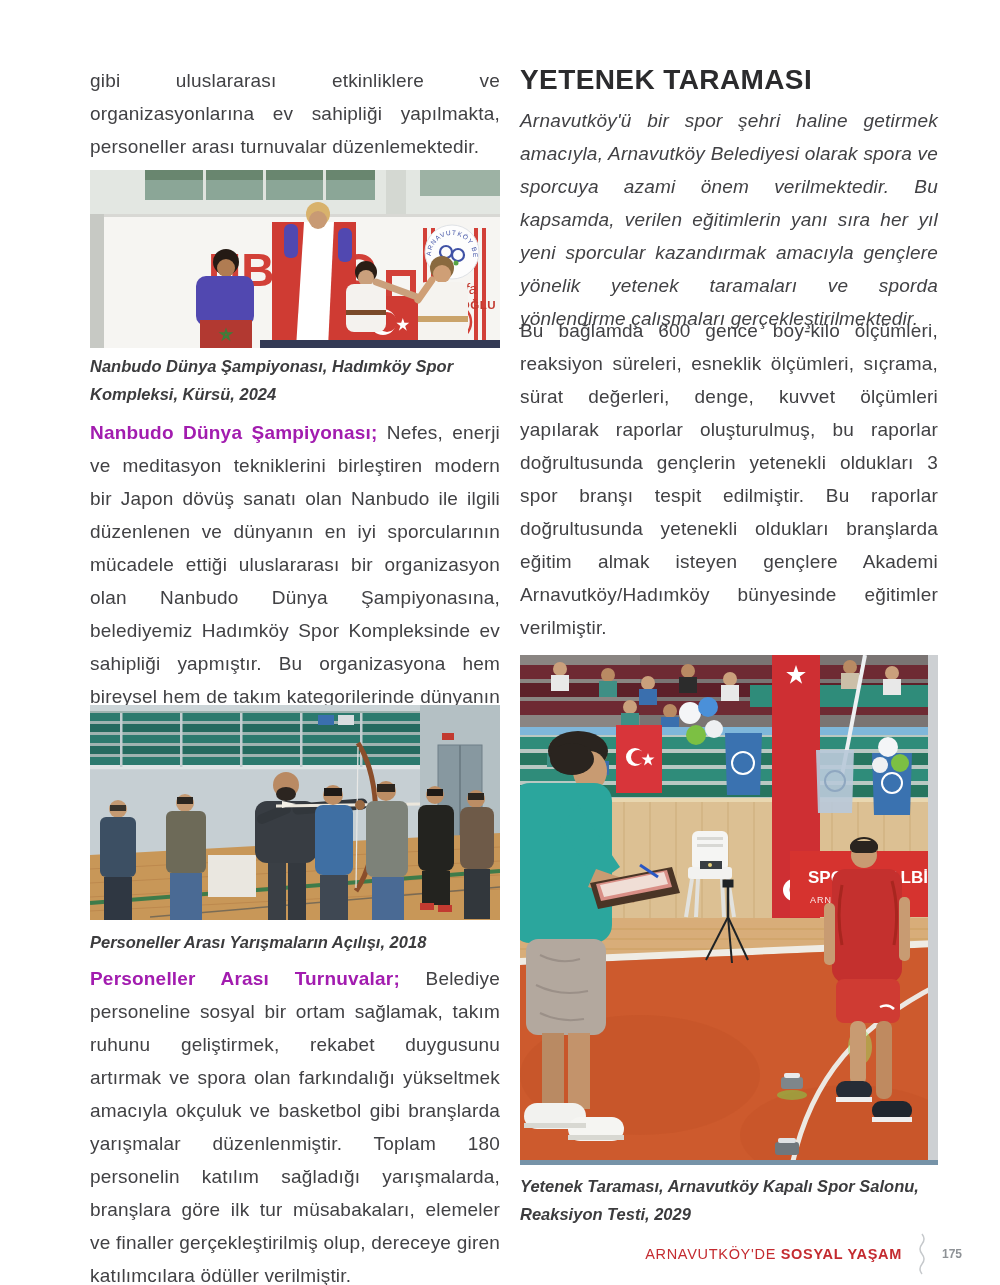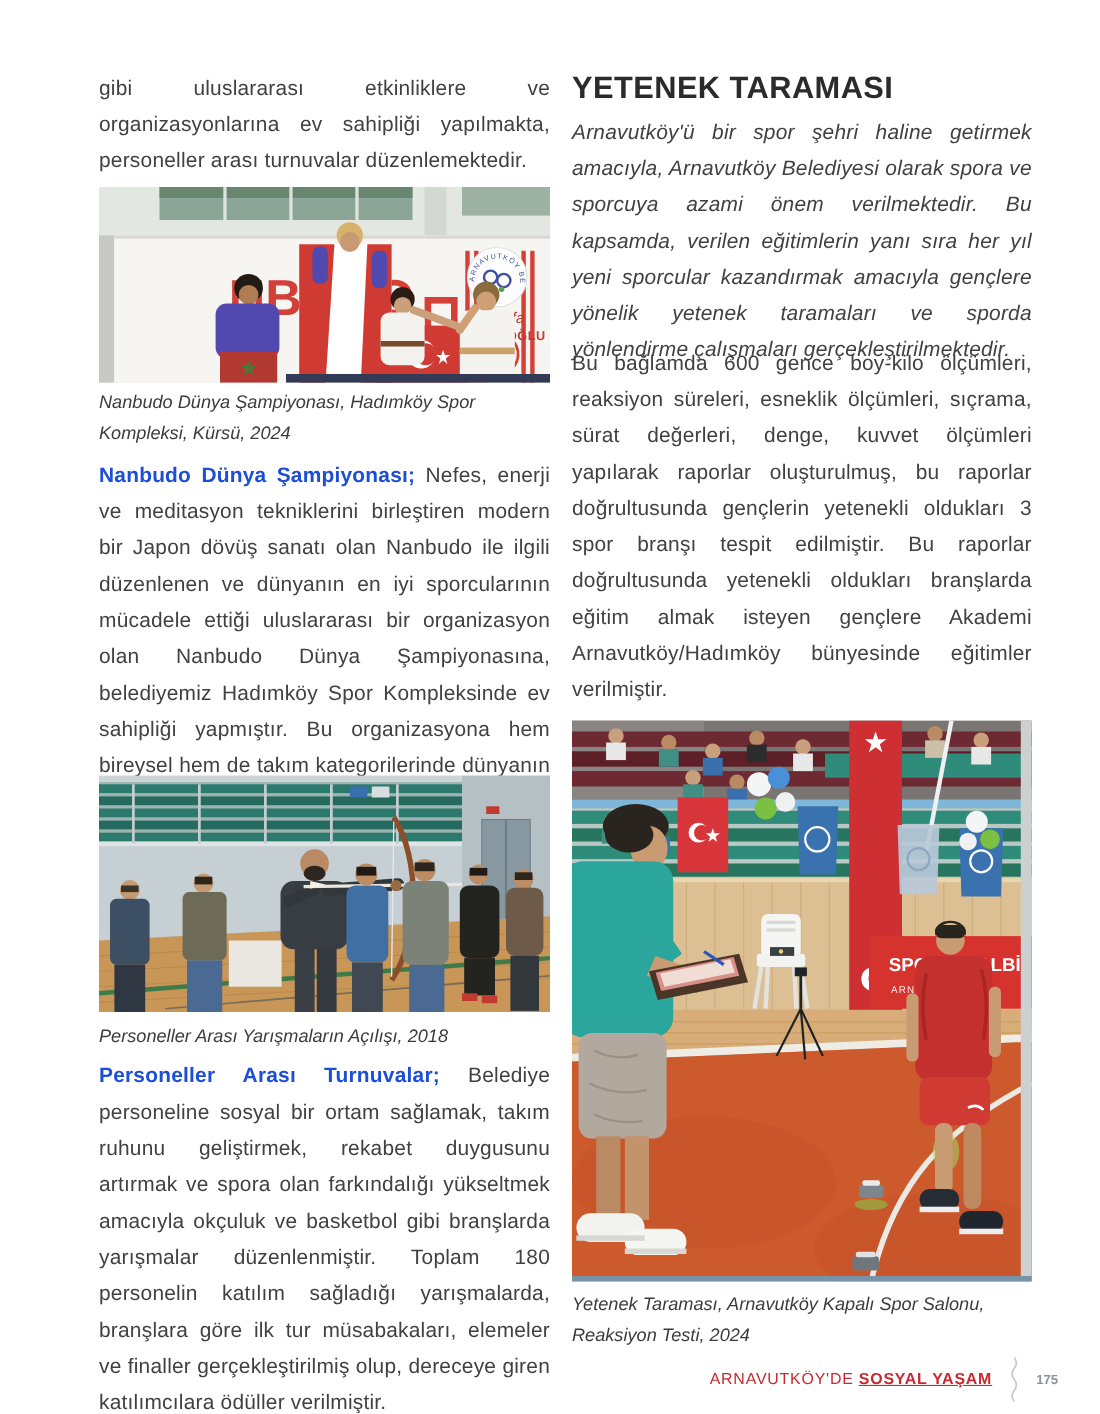--- a/index.html
+++ b/index.html
@@ -6,39 +6,39 @@
   .page{
     position:relative;width:987px;height:1285px;background:#ffffff;
     font-family:"Liberation Sans","DejaVu Sans",sans-serif;color:#414144;
     overflow:hidden;
   }
   .abs{position:absolute;}
   .body-text{
     margin:0;font-size:19px;line-height:33px;letter-spacing:.2px;
     text-align:justify;color:#414144;
   }
-  .body-text b{color:#1d4ed8;}
+  .body-text b{color:#a21caf;}
   .caption{
-    margin:0;font-style:italic;font-size:16.5px;line-height:28px;color:#3c3c3e;
+    margin:0;font-style:italic;font-size:16.5px;line-height:28px;color:#3c3c3e;font-weight:bold;
   }
   .col-left{left:90px;width:410px;}
   .col-right{left:520px;width:418px;}
   h2.section-heading{
     margin:0;font-size:28px;font-weight:bold;letter-spacing:.4px;color:#2b2b2d;
   }
   figure{margin:0;padding:0;}
   figure svg{display:block;}
   .footer{
     position:absolute;left:0;top:1232px;width:962px;height:44px;
     display:flex;align-items:center;justify-content:flex-end;gap:14px;
   }
   .footer-section{
     font-size:14.5px;letter-spacing:.7px;color:#c42b30;white-space:nowrap;
   }
-  .footer-section .bold{font-weight:bold;text-decoration:underline;}
+  .footer-section .bold{font-weight:bold;}
   .page-number{font-size:12px;font-weight:bold;color:#8e9296;}
 </style>
 </head>
 <body>
 
 <div class="page">
 
   <p class="body-text abs col-left" style="top:64px;">gibi uluslararası etkinliklere ve organizasyonlarına ev sahipliği yapılmakta, personeller arası turnuvalar düzenlemektedir.</p>
 
   <figure class="abs col-left" style="top:170px;height:178px;">
@@ -399,21 +399,21 @@
         <rect x="316" y="426" width="36" height="19" rx="9" fill="#262c36"></rect>
         <rect x="316" y="442" width="36" height="5" fill="#eeeeee"></rect>
         <rect x="352" y="446" width="40" height="19" rx="9" fill="#20262e"></rect>
         <rect x="352" y="462" width="40" height="5" fill="#eeeeee"></rect>
       </g>
       <rect x="408" y="0" width="10" height="510" fill="#cdd0d3"></rect>
       <rect x="0" y="505" width="418" height="5" fill="#7693a8"></rect>
     </svg>
   </figure>
 
-  <p class="caption abs col-right" style="top:1172px;">Yetenek Taraması, Arnavutköy Kapalı Spor Salonu, Reaksiyon Testi, 2024</p>
+  <p class="caption abs col-right" style="top:1172px;">Yetenek Taraması, Arnavutköy Kapalı Spor Salonu, Reaksiyon Testi, 2029</p>
 
   <div class="footer">
     <span class="footer-section"><span>ARNAVUTKÖY'DE </span><span class="bold">SOSYAL YAŞAM</span></span>
     <svg width="12" height="42" viewBox="0 0 12 42">
       <path d="M6 1 q4 5 0 10 t0 10 t0 10 t0 10" fill="none" stroke="#c6c9cc" stroke-width="1.5"></path>
     </svg>
     <span class="page-number">175</span>
   </div>
 
 </div>

